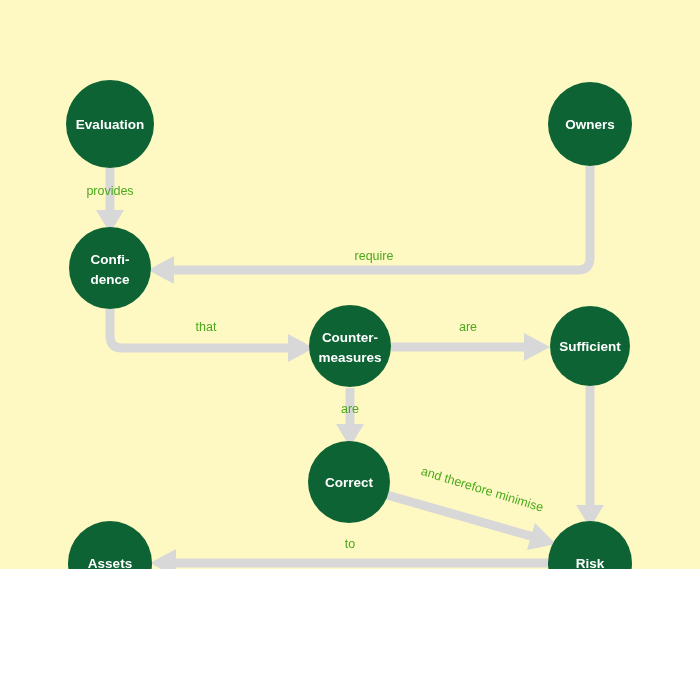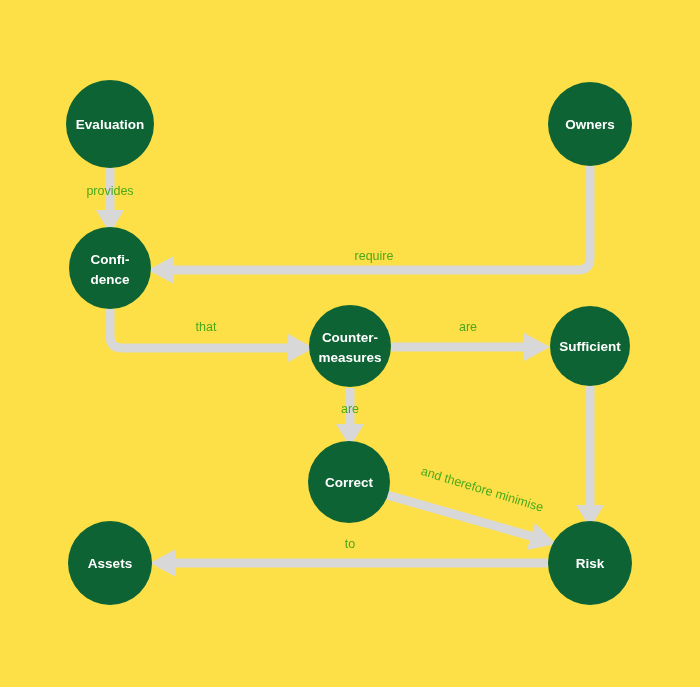--- a/index.html
+++ b/index.html
@@ -6,22 +6,22 @@
     margin: 0;
     padding: 0;
     background: #ffffff;
   }
   body {
     font-family: "Liberation Sans", sans-serif;
   }
   #canvas {
     position: relative;
     width: 700px;
-    height: 687px;
-    background: #fde047;
+    height: 569px;
+    background: #fef9c3;
     overflow: hidden;
   }
   #diagram-svg {
     position: absolute;
     left: 0;
     top: 0;
     width: 700px;
     height: 687px;
   }
   .node-circle {

